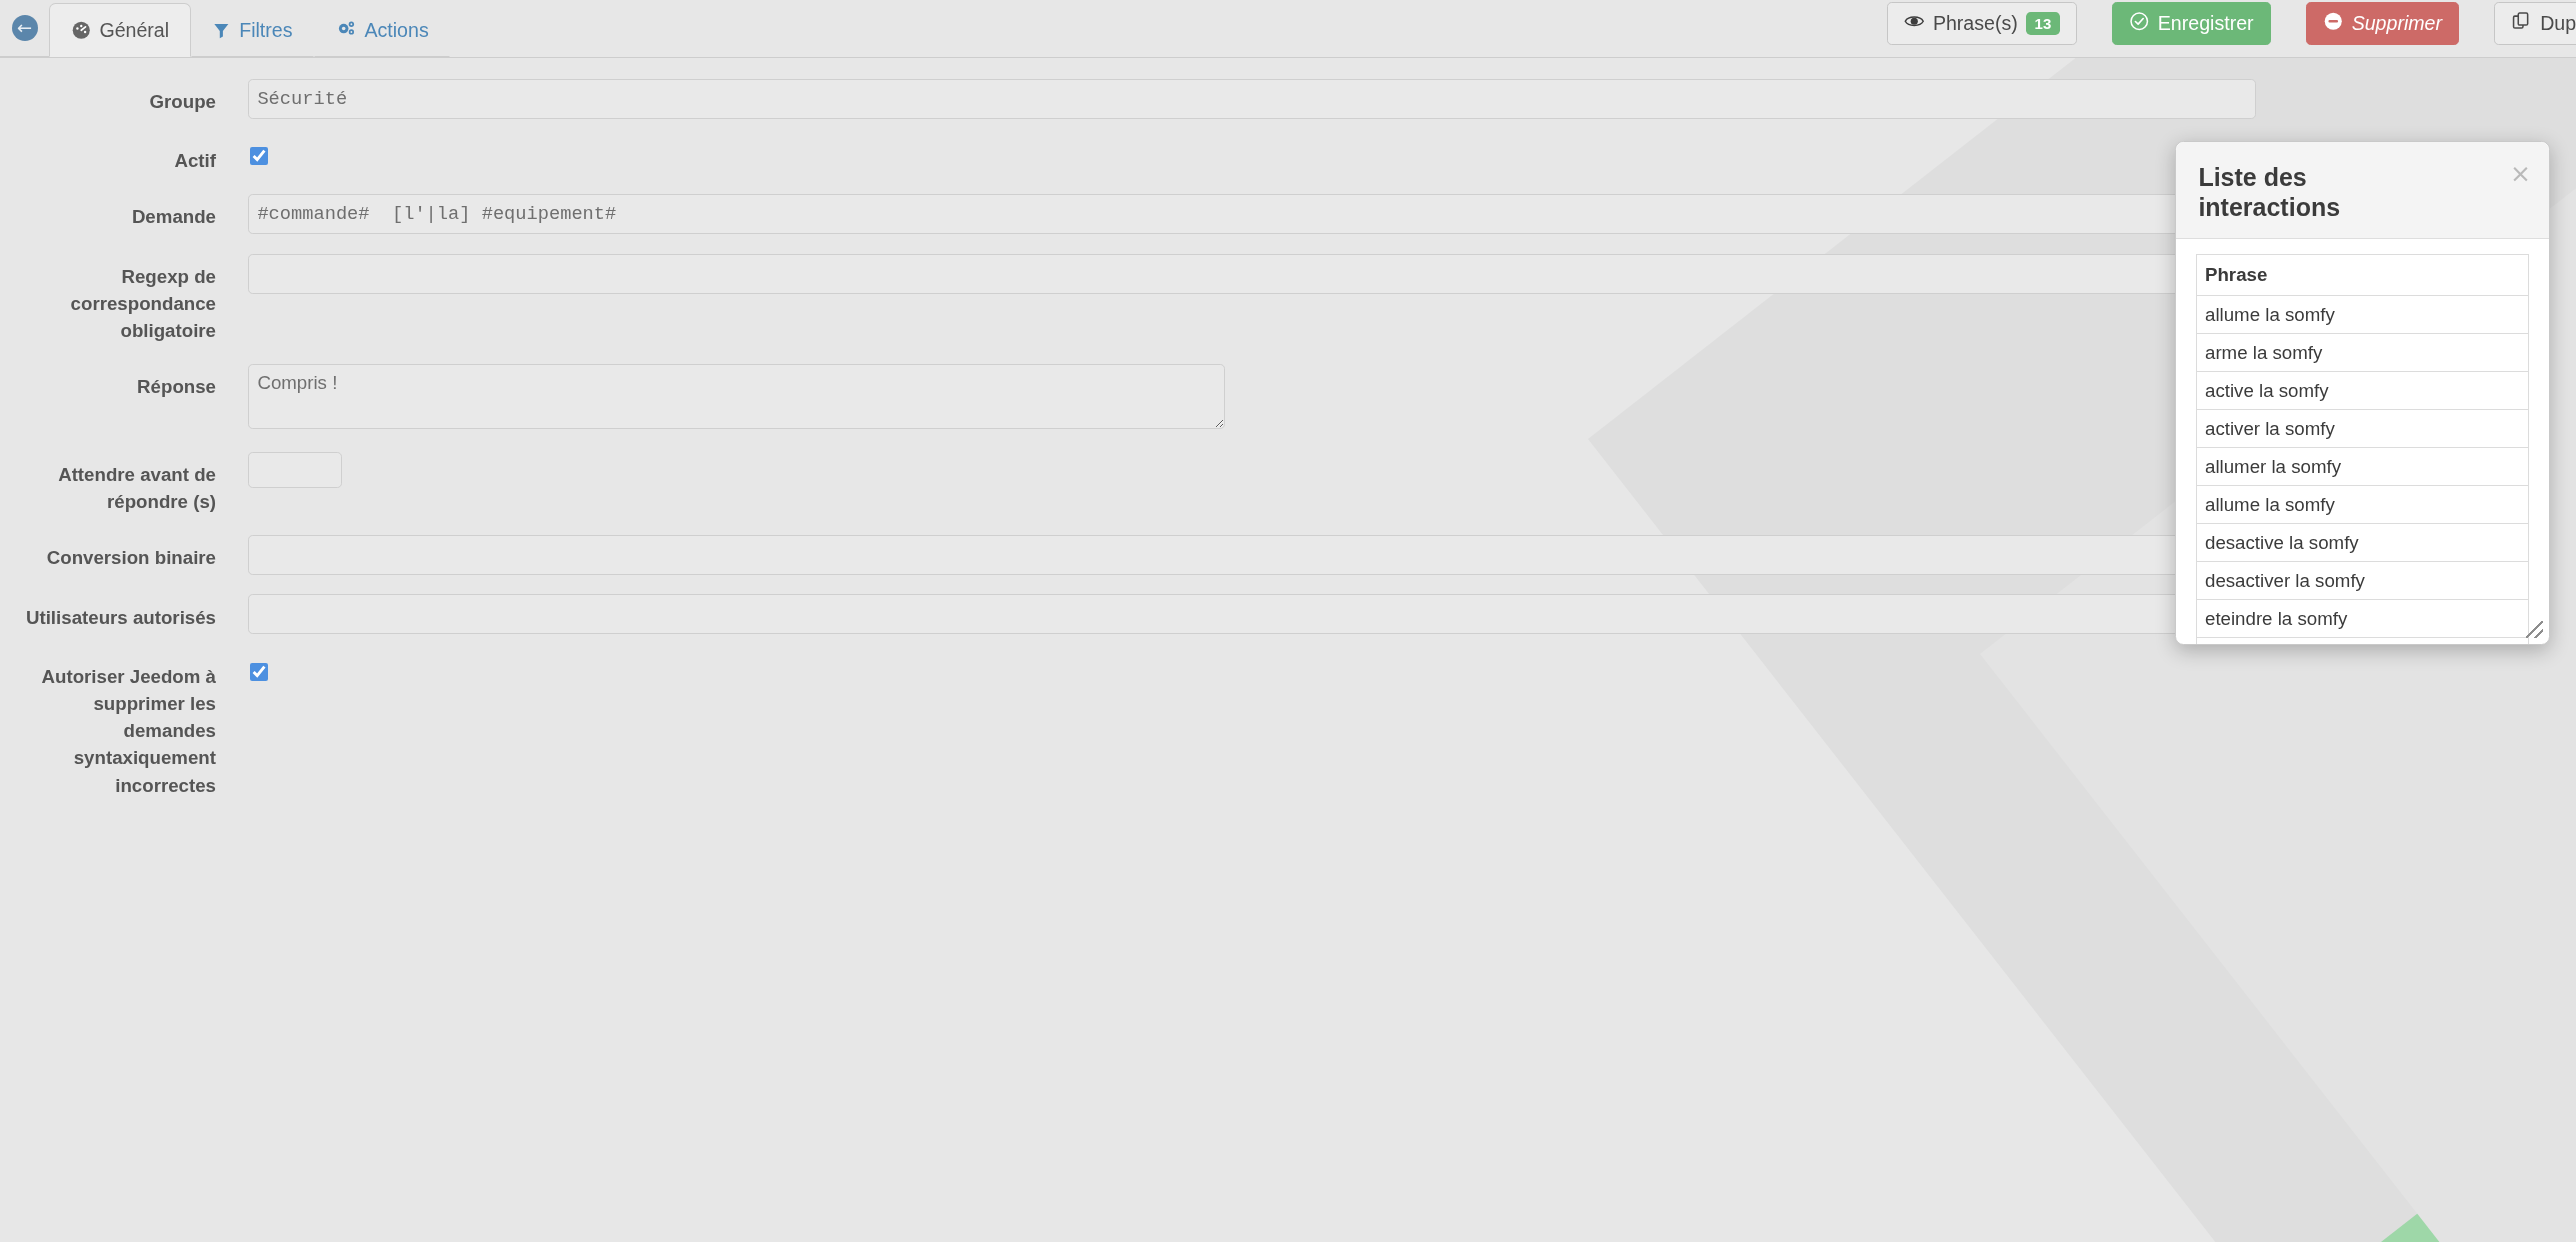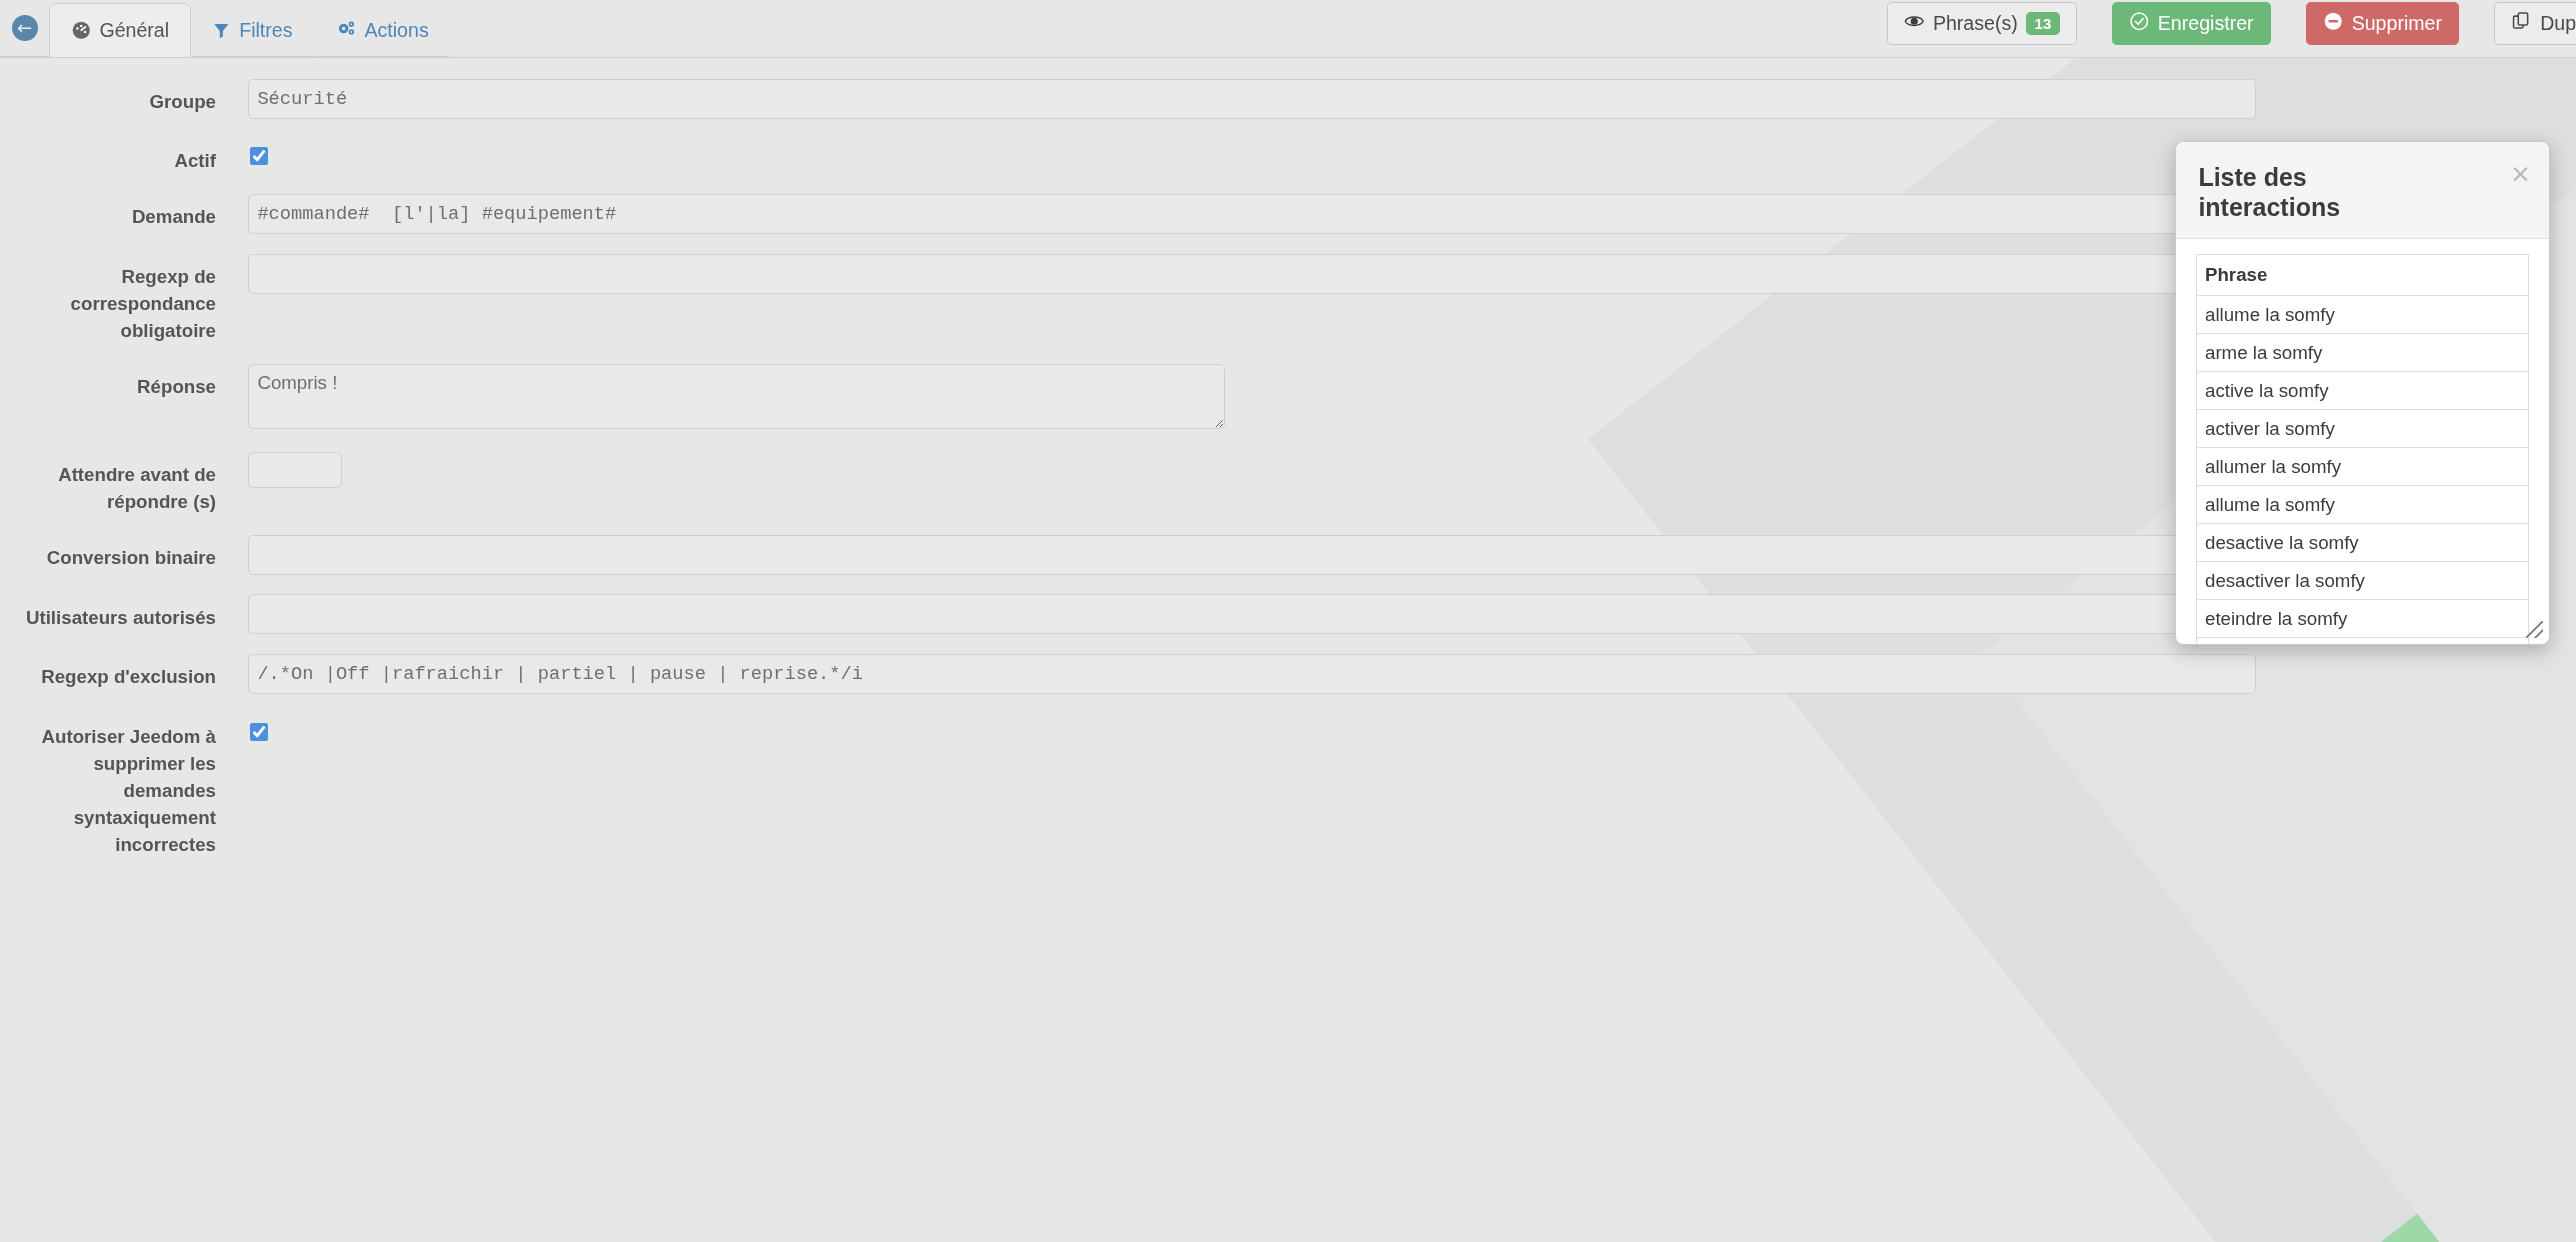--- a/index.html
+++ b/index.html
@@ -97,21 +97,21 @@
     border-radius: 4.7px;
     font-size: 19.6px;
     cursor: pointer;
     white-space: nowrap;
     border: 0.9px solid #c6c6c6;
     background: #ececec;
     color: #4a4a4a;
     margin-left: 24px;
   }
   .btn-green { background: #6cb878; border-color: #6cb878; color: #fff; }
-  .btn-red   { background: #cd6a67; border-color: #cd6a67; color: #fff; }
+  .btn-red   { background: #cd6a67; border-color: #cd6a67; color: #fff; font-style: italic; }
   .badge {
     background: #6cb878; color: #fff;
     border-radius: 4.7px;
     font-size: 15px;
     padding: 3.7px 8.4px;
     line-height: 1;
     font-weight: bold;
   }
   .btn-dup { margin-right: -65px; }
 
@@ -412,26 +412,20 @@
     </div>
   </div>
 
   <div class="row">
     <div class="row-label">Utilisateurs autorisés</div>
     <div class="row-field">
       <input class="inp" type="text" value="" style="">
     </div>
   </div>
 
-  <div class="row">
-    <div class="row-label">Regexp d'exclusion</div>
-    <div class="row-field">
-      <input class="inp" type="text" value="/.*On |Off |rafraichir | partiel | pause | reprise.*/i" style="">
-    </div>
-  </div>
 
   <div class="row">
     <div class="row-label">Autoriser Jeedom à supprimer les demandes syntaxiquement incorrectes</div>
     <div class="row-field">
       <input class="chk" type="checkbox" checked="" style="">
     </div>
   </div>
 
 </div>
 

